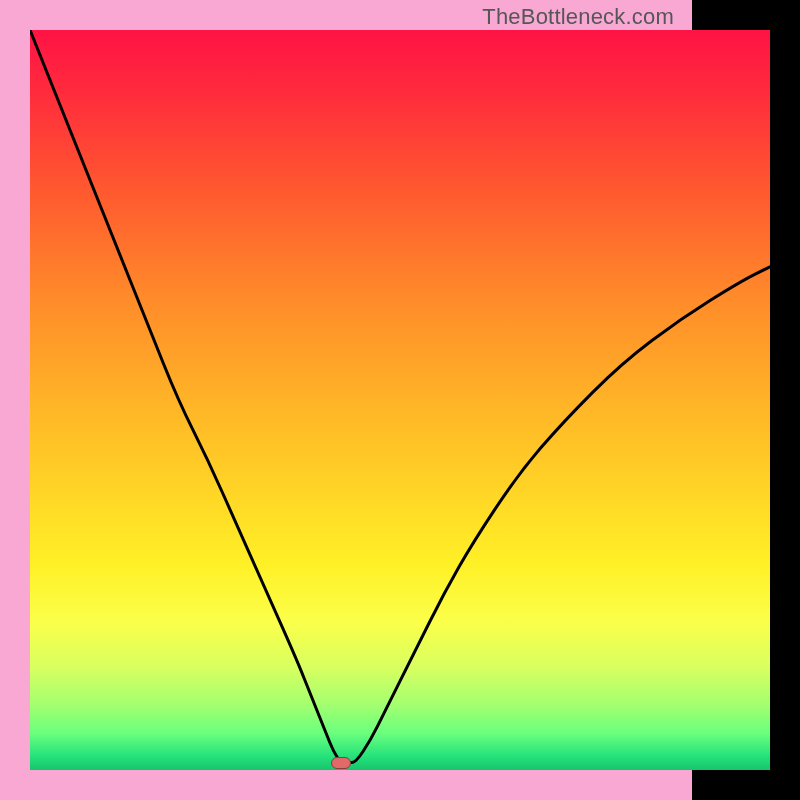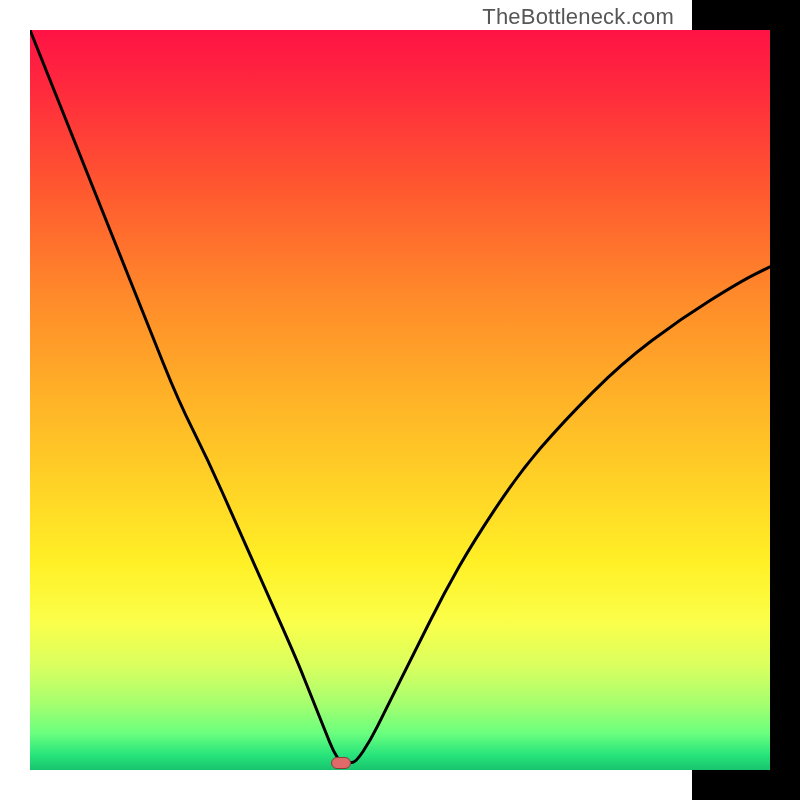--- a/index.html
+++ b/index.html
@@ -7,21 +7,21 @@
     padding: 0;
     width: 800px;
     height: 800px;
     background: #000;
     overflow: hidden;
   }
   .outer {
     position: relative;
     width: 692px;
     height: 800px;
-    background: #ffffff;
+    background: #f9a8d4;
   }
   .watermark {
     position: absolute;
     top: 4px;
     right: 18px;
     font-family: Arial, Helvetica, sans-serif;
     font-size: 22px;
     color: #565656;
     letter-spacing: 0.2px;
     font-weight: 500;

